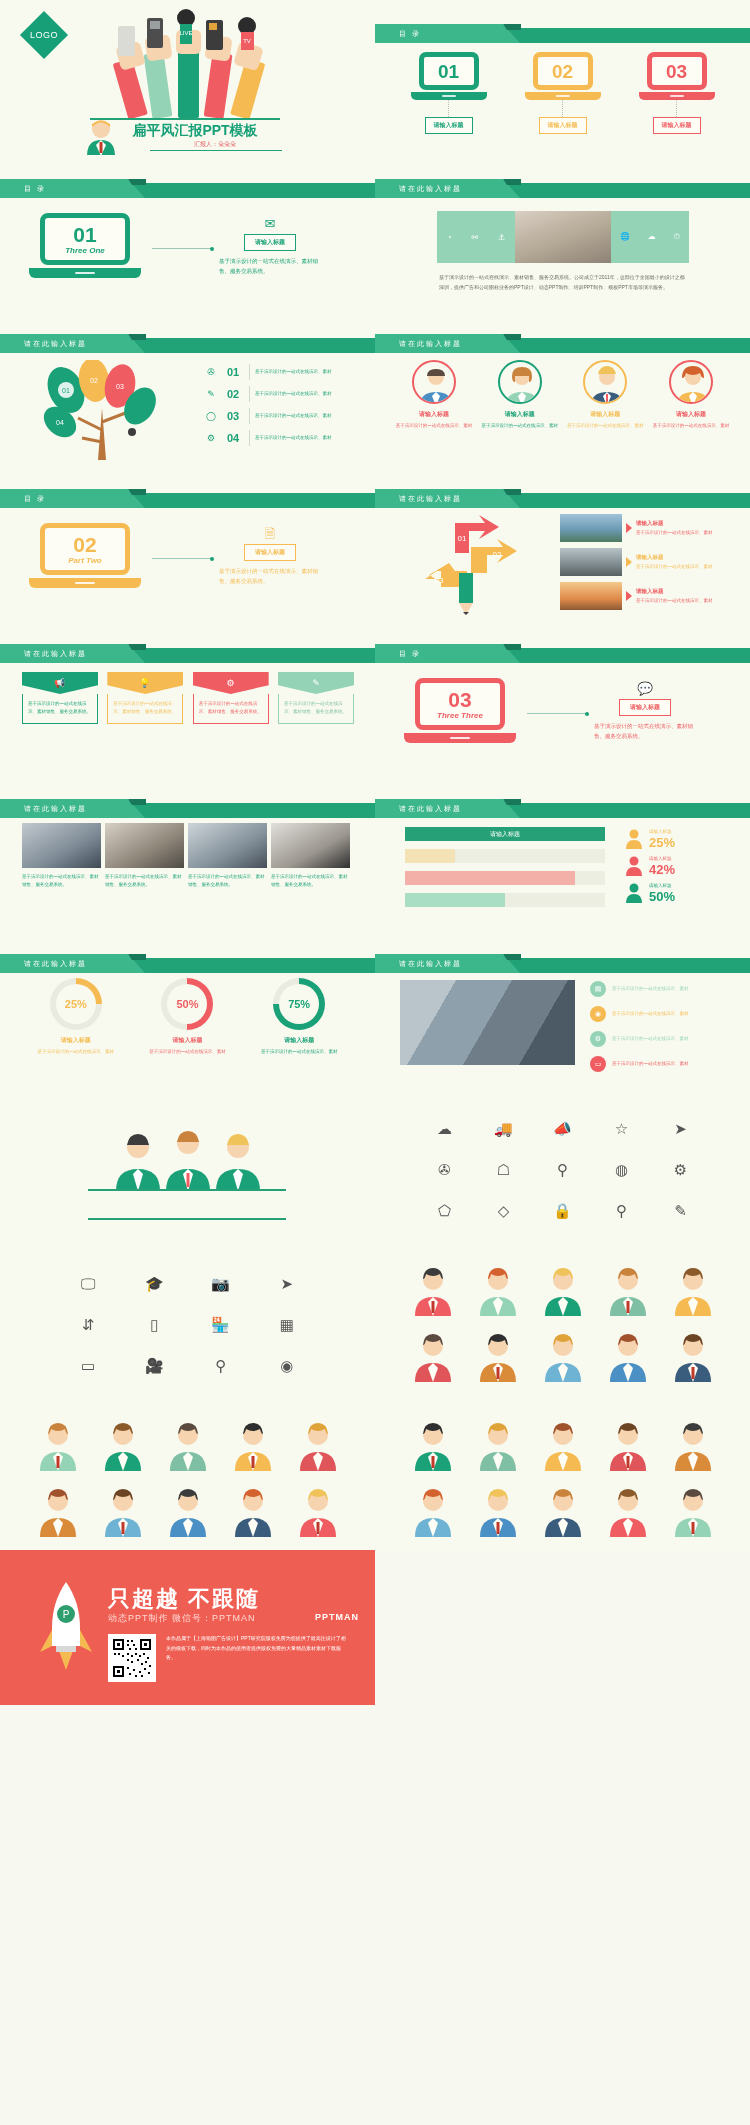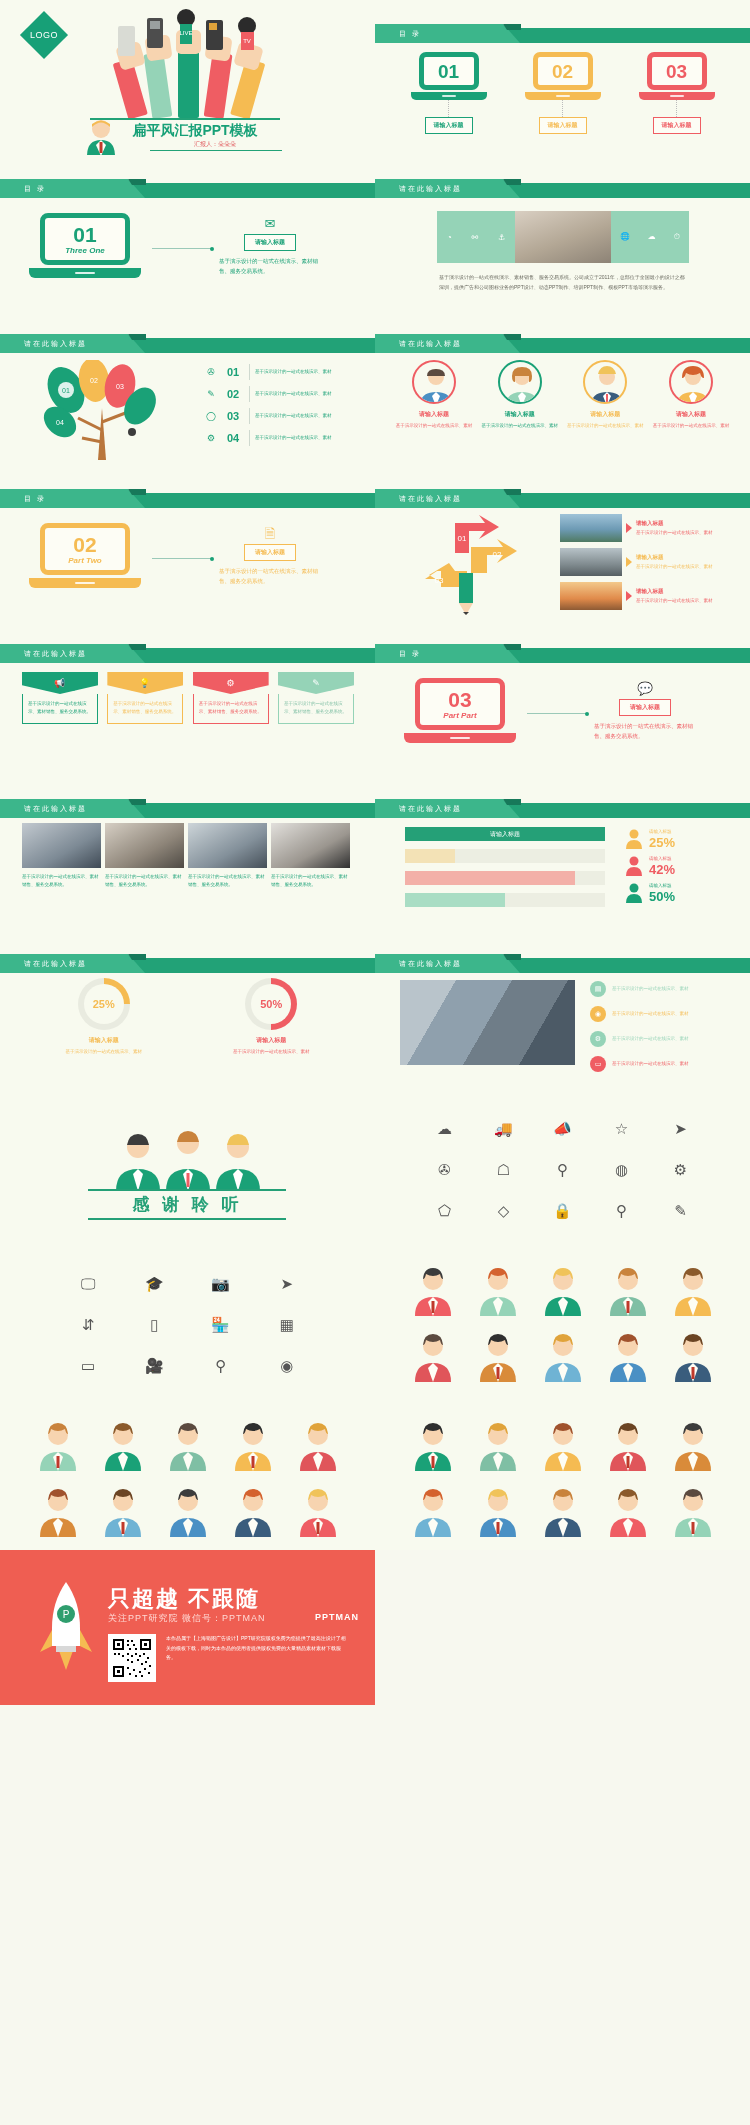--- a/index.html
+++ b/index.html
@@ -563,21 +563,21 @@
   <div class="slide">
     <div class="ribbon">
       <div class="tab">
             <span>目 录</span>
           </div>
       <div class="notch"></div>
     </div>
     <div class="part-lap">
       <div class="screen r">
         <span class="pnum r">03</span>
-        <span class="pname r">Part Part</span>
+        <span class="pname r">Three Three</span>
       </div>
       <div class="base rb">
             <i></i>
           </div>
     </div>
     <div class="part-conn"></div>
     <div class="part-right">
       <div class="ic r">💬</div>
       <div class="cap r">请输入标题</div>
       <div class="body r">基于演示设计的一站式在线演示、素材销售、服务交易系统。</div>
@@ -678,20 +678,27 @@
             </div>
         <div class="ttl3" style="color:#f5bb52">请输入标题</div>
         <div class="bd3" style="color:#f5bb52">基于演示设计的一站式在线演示、素材</div>
       </div>
       <div class="donut">
         <div class="ring" id="ring1" style="background: conic-gradient(rgb(239, 93, 99) 0deg, rgb(239, 93, 99) 50%, rgb(233, 235, 224) 50%, rgb(233, 235, 224) 100%);">
               <div class="in" style="color:#ef5d63">50%</div>
             </div>
         <div class="ttl3" style="color:#ef5d63">请输入标题</div>
         <div class="bd3" style="color:#ef5d63">基于演示设计的一站式在线演示、素材</div>
+      </div>
+      <div class="donut">
+        <div class="ring" id="ring2" style="background: conic-gradient(rgb(26, 161, 119) 0deg, rgb(26, 161, 119) 75%, rgb(233, 235, 224) 75%, rgb(233, 235, 224) 100%);">
+              <div class="in" style="color:#1aa177">75%</div>
+            </div>
+        <div class="ttl3" style="color:#1aa177">请输入标题</div>
+        <div class="bd3" style="color:#1aa177">基于演示设计的一站式在线演示、素材</div>
       </div>
     </div>
   </div>
 
   <div class="slide">
     <div class="ribbon">
       <div class="tab">
             <span>请在此输入标题</span>
           </div>
       <div class="notch"></div>
@@ -729,21 +736,20 @@
         <path d="M78 62 q0 -22 22 -22 q22 0 22 22z" fill="#1aa177"></path>
             <path d="M100 40 l-5 5 l5 17 l5 -17z" fill="#fff"></path>
         <rect x="98.5" y="44" width="3" height="14" fill="#ef5d63"></rect>
         <circle cx="150" cy="18" r="11" fill="#f7d4b0"></circle>
             <path d="M139 16 q2 -11 11 -11 q9 0 11 11 h-22z" fill="#f0c35a"></path>
         <path d="M128 62 q0 -22 22 -22 q22 0 22 22z" fill="#1aa177"></path>
             <path d="M150 40 l-5 5 l5 17 l5 -17z" fill="#fff"></path>
       </g>
     </svg>
     <div class="thanks-rule"></div>
-    <div class="thanks-txt">感 谢 聆 听</div>
     <div class="thanks-rule2"></div>
   </div>
 
   <div class="slide">
     <div class="igrid">
       <span>☁</span>
       <span>🚚</span>
       <span>📣</span>
       <span>☆</span>
       <span>➤</span>
@@ -989,21 +995,21 @@
     <svg class="rocket" viewBox="0 0 64 110">
       <path d="M32 2 q14 20 14 46 v18 h-28 v-18 q0 -26 14 -46z" fill="#fff"></path>
       <circle cx="32" cy="34" r="9" fill="#2f9e6e"></circle>
       <text x="32" y="38" font-size="10" fill="#fff" text-anchor="middle" font-family="Liberation Sans, sans-serif">P</text>
       <path d="M18 50 l-12 22 l12 -6z" fill="#f5bb52"></path>
       <path d="M46 50 l12 22 l-12 -6z" fill="#f5bb52"></path>
       <path d="M24 68 h16 l-8 22z" fill="#f5bb52"></path>
       <rect x="22" y="66" width="20" height="6" fill="#d8d8d8"></rect>
     </svg>
     <div class="bigtxt">只超越  不跟随</div>
-    <div class="subtxt">关注PPT研究院 微信号：PPTMAN</div>
+    <div class="subtxt">动态PPT制作 微信号：PPTMAN</div>
     <div class="qr">
       <svg class="qr-inner" viewBox="0 0 42 42">
         <rect width="42" height="42" fill="#fff"></rect>
         <g fill="#000">
           <rect x="2" y="2" width="11" height="11"></rect>
               <rect x="4" y="4" width="7" height="7" fill="#fff"></rect>
               <rect x="6" y="6" width="3" height="3"></rect>
           <rect x="29" y="2" width="11" height="11"></rect>
               <rect x="31" y="4" width="7" height="7" fill="#fff"></rect>
               <rect x="33" y="6" width="3" height="3"></rect>

